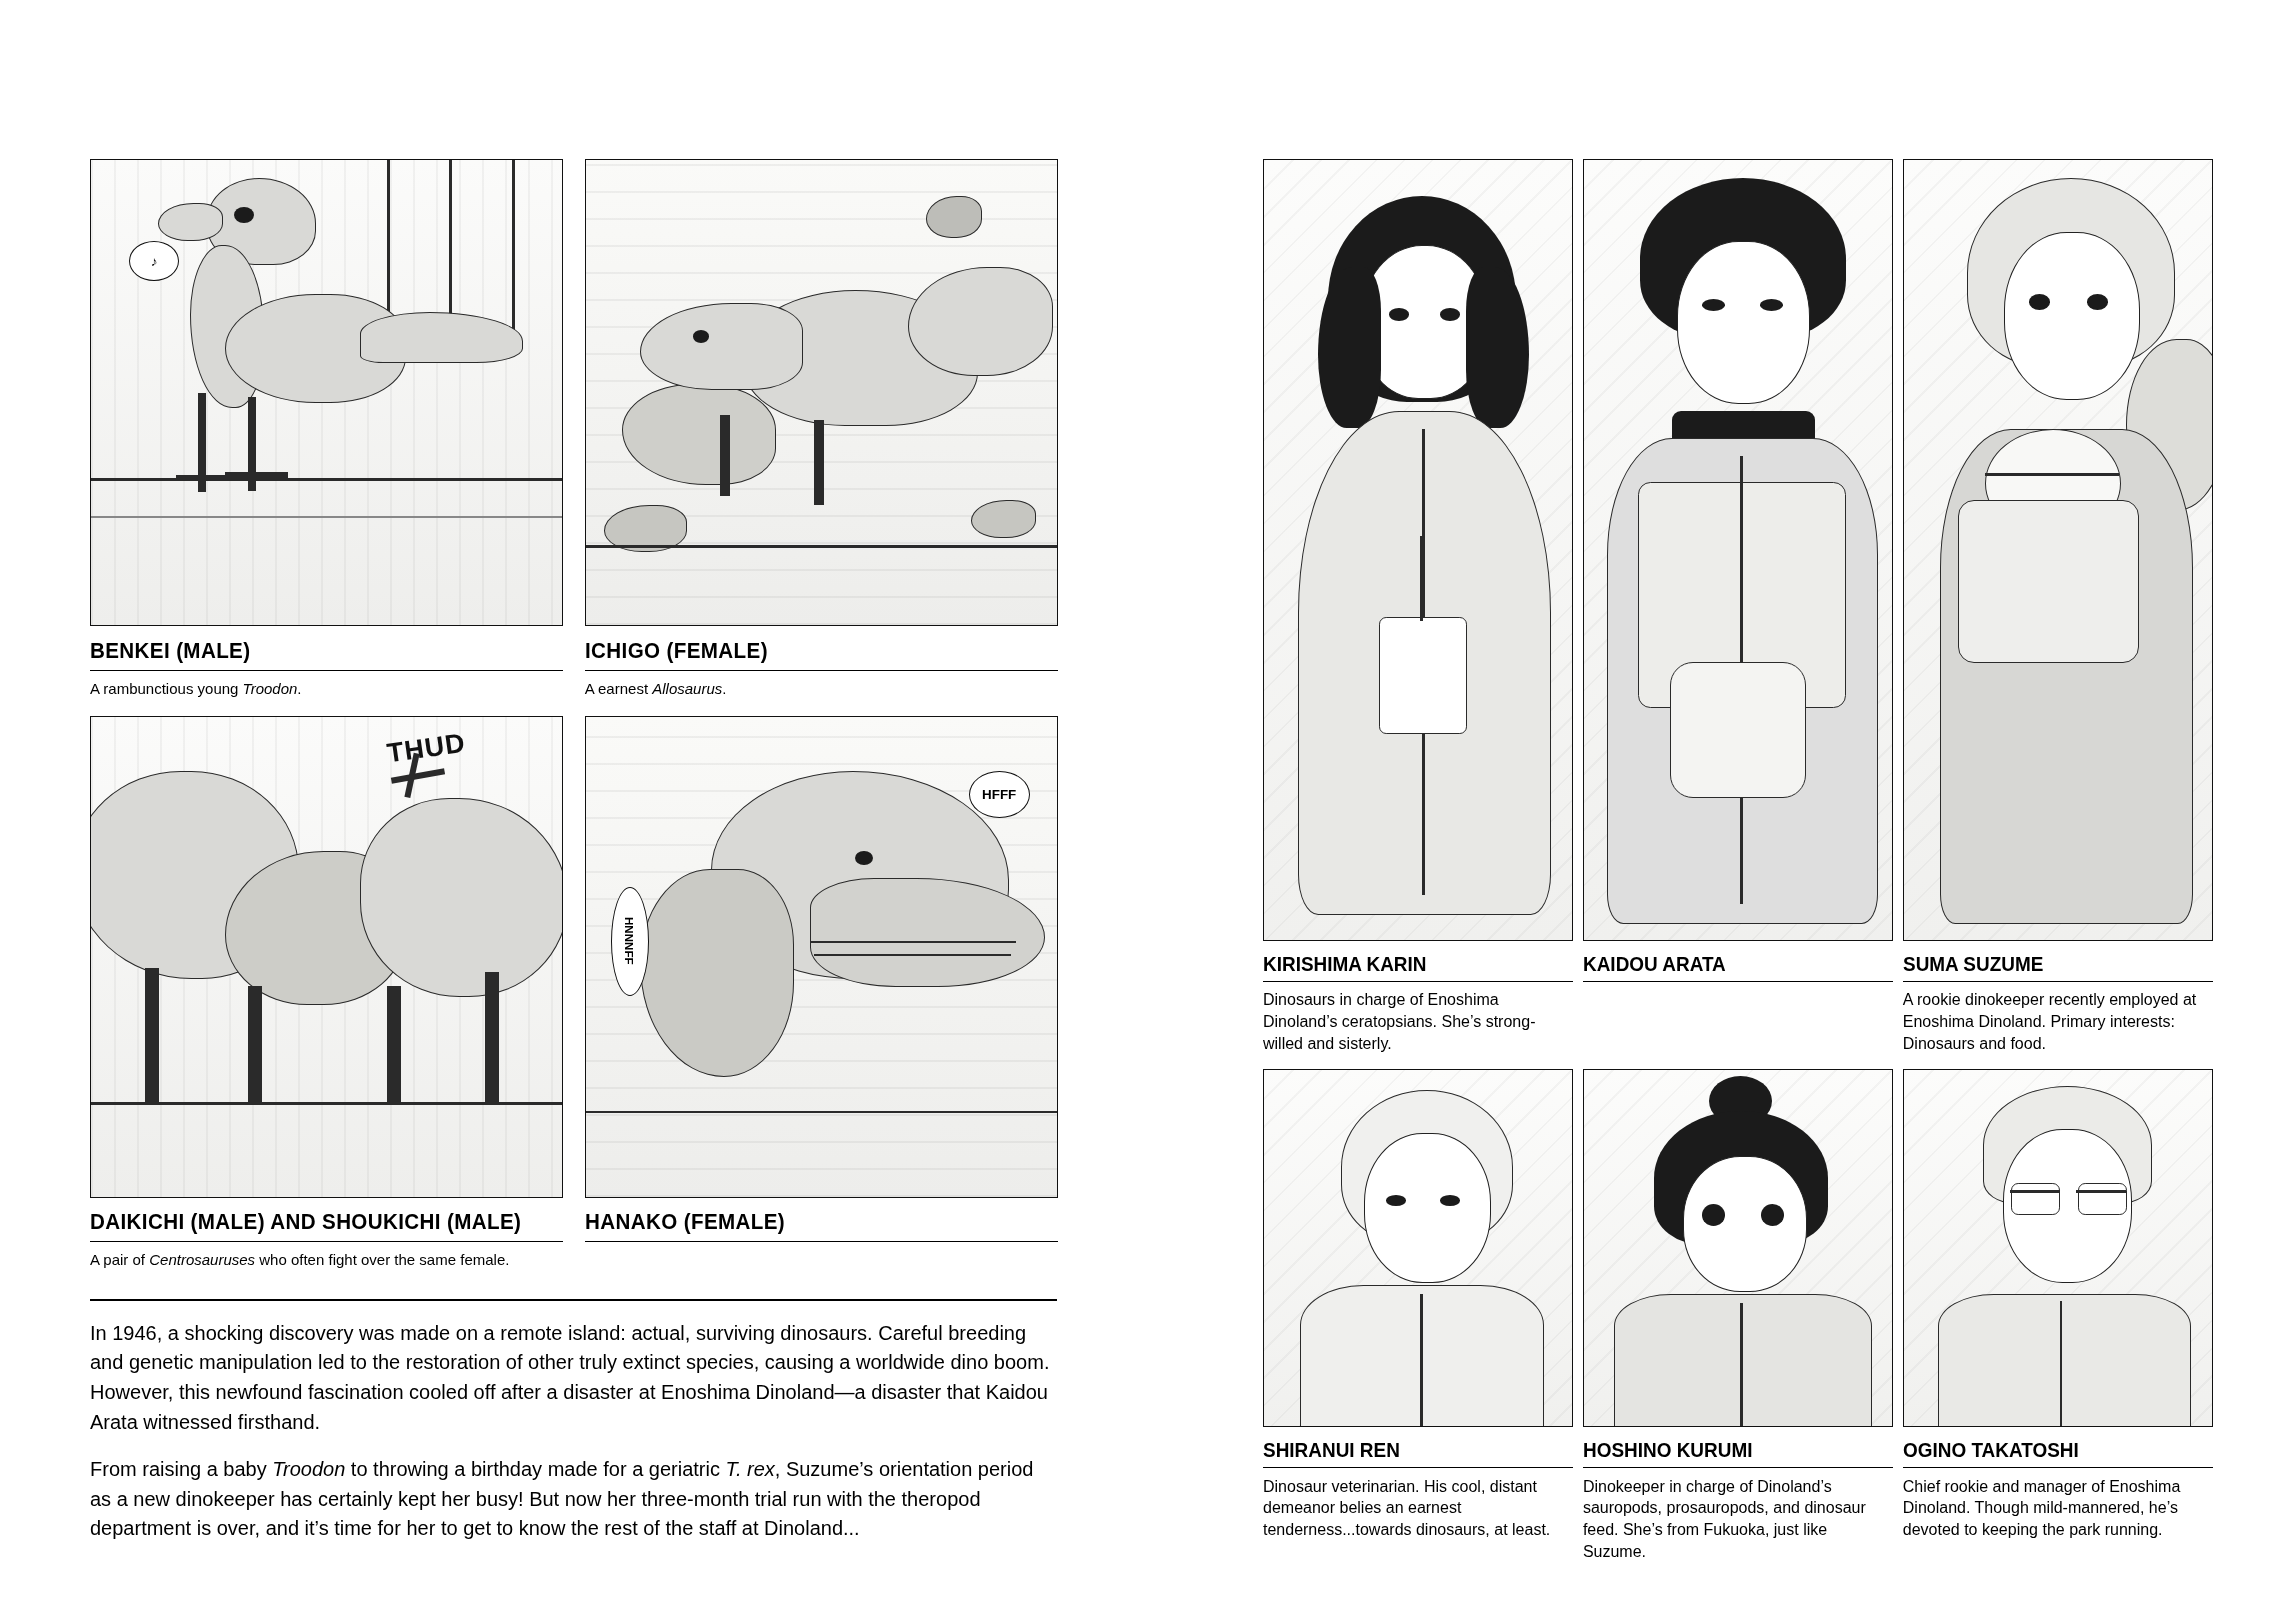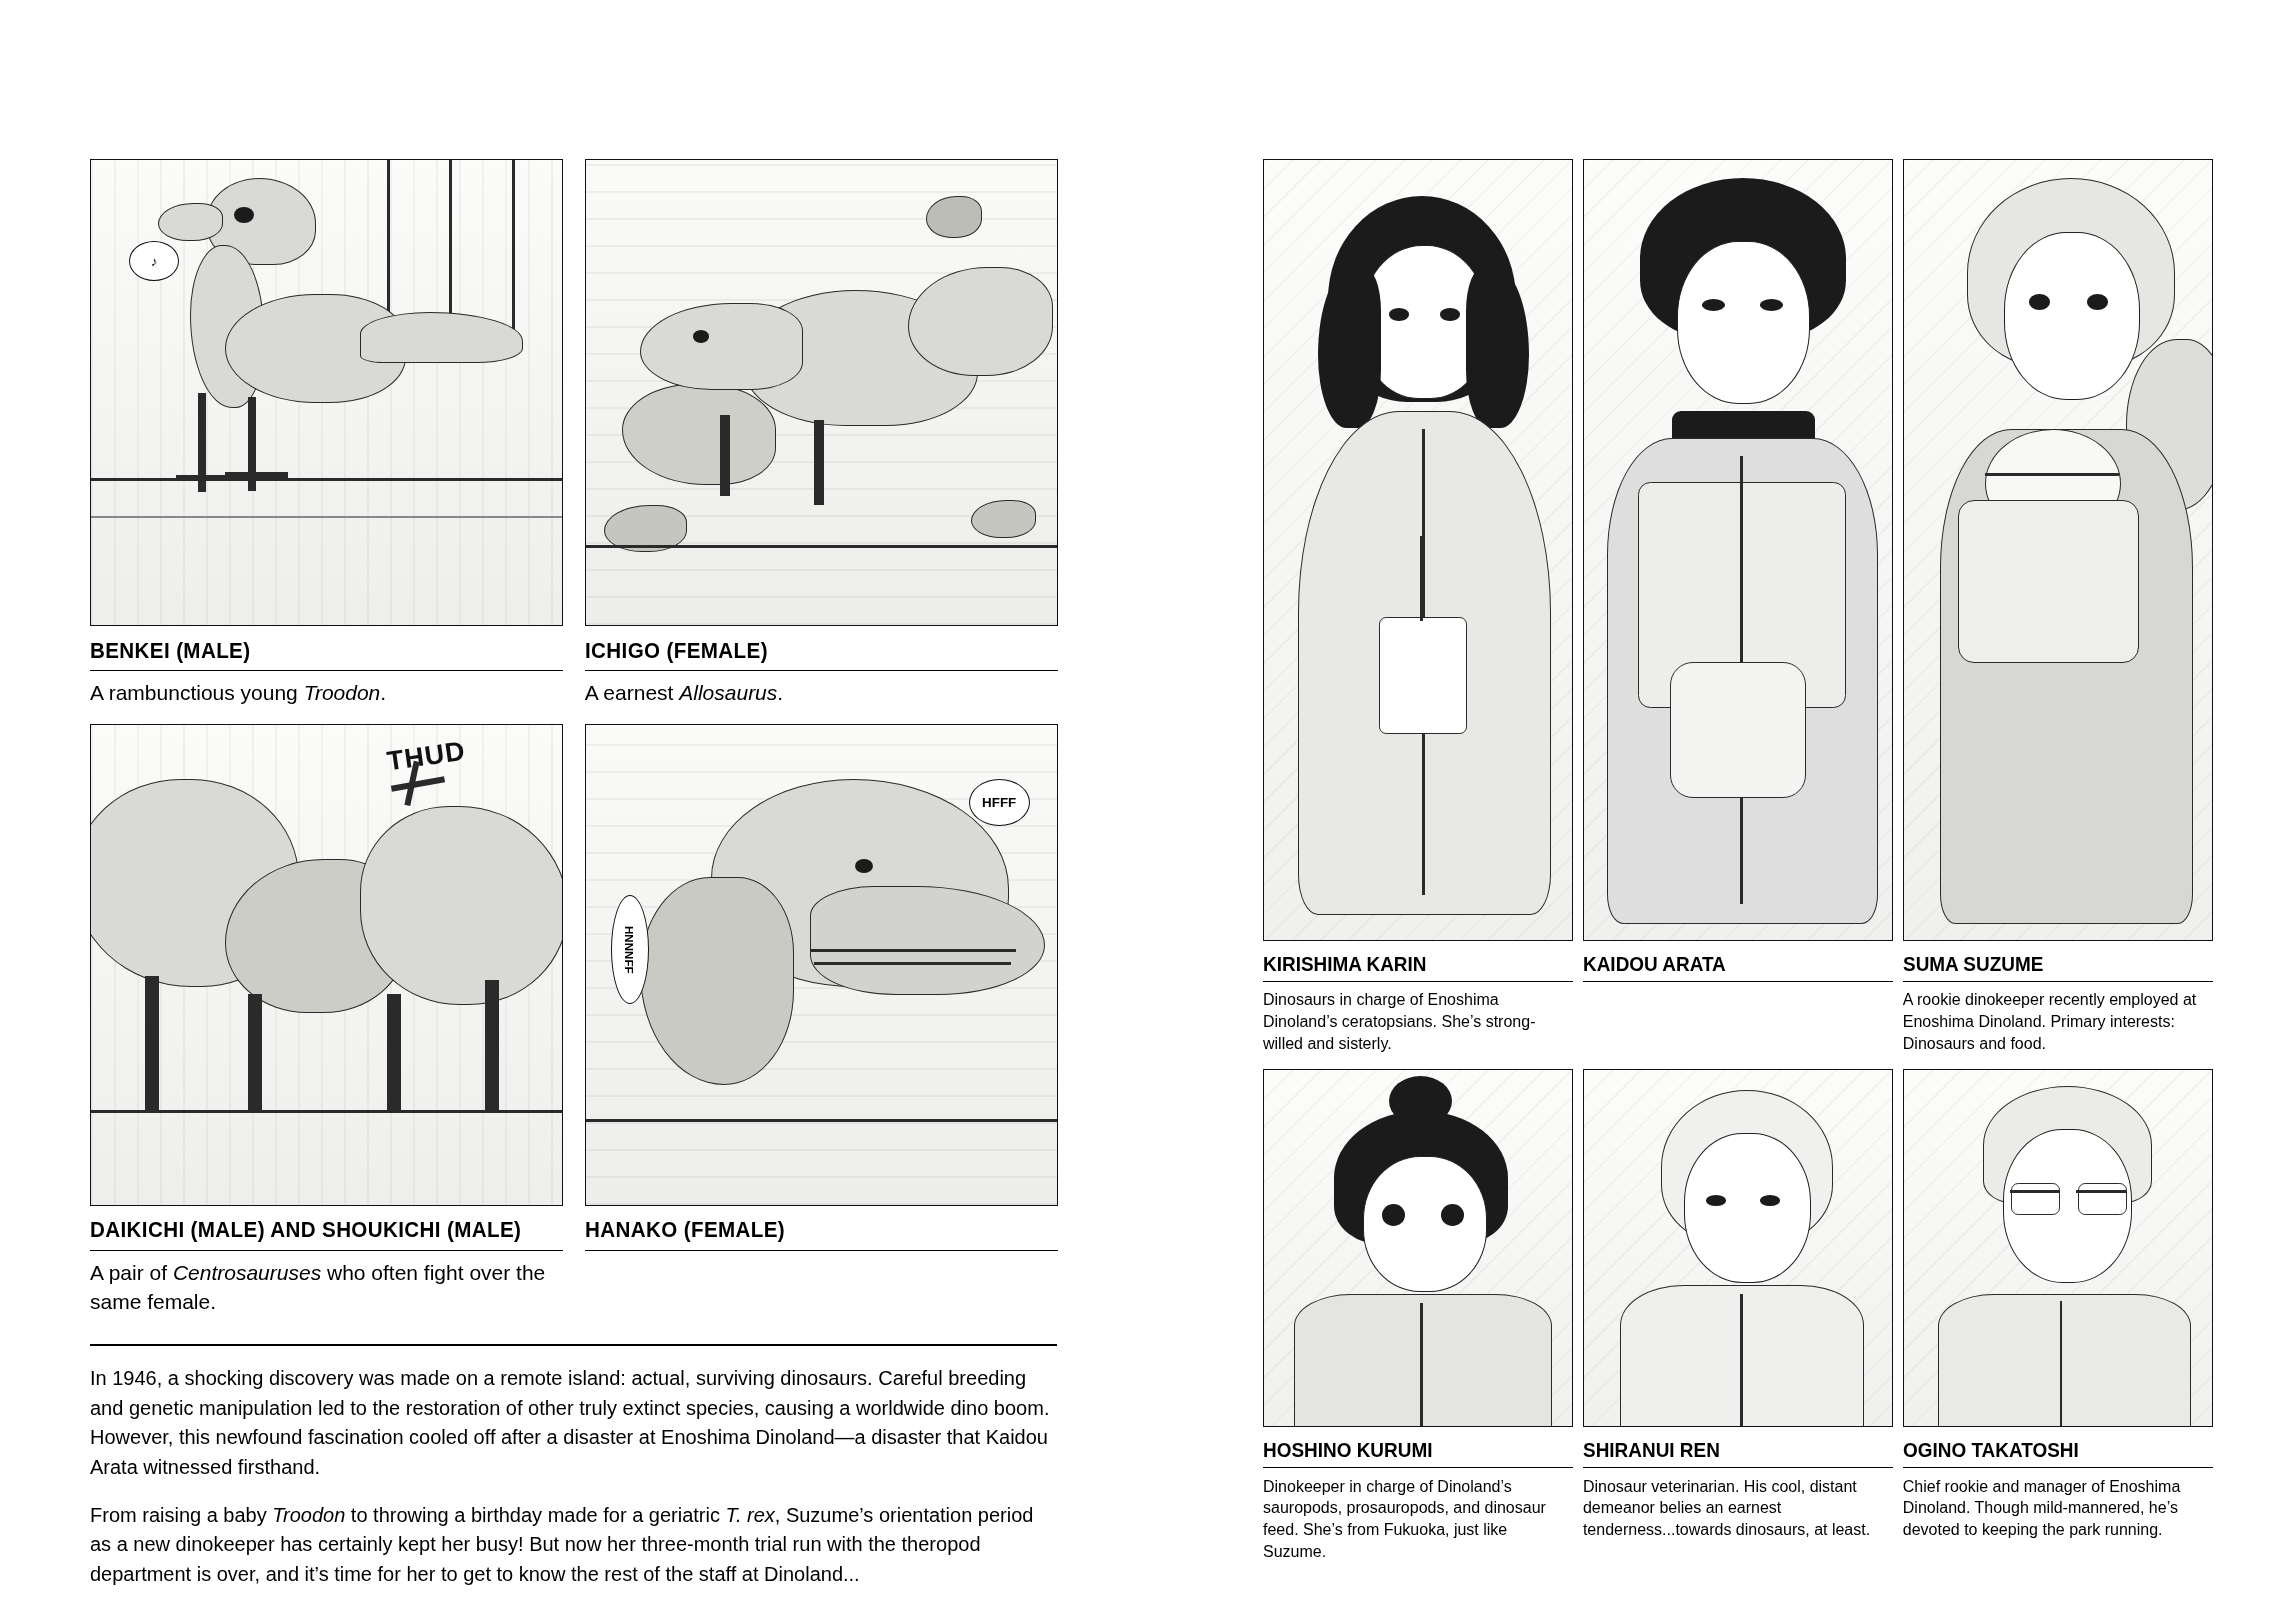--- a/index.html
+++ b/index.html
@@ -86,21 +86,21 @@
     padding: 11.6px 0 6.3px 0;
     font-family: "Liberation Sans", sans-serif;
     transform: scaleX(0.92);
     transform-origin: left center;
   }
   .dino-rule {
     border-bottom: 1.8px solid #000;
     width: 100%;
   }
   .dino-desc {
-    font-size: 21px;
+    font-size: 15px;
     line-height: 1.38;
     padding-top: 8px;
     padding-bottom: 16px;
   }
   .dino-desc i { font-style: italic; }
 
   
   .story-head {
     font-size: 36px;
     font-weight: bold;
@@ -362,46 +362,46 @@
           <div class="blob" style="left:54px;top:340px;width:179px;height:161px;border-radius:16px;background:#eeeeec;"></div>
         </div>
         <div class="char-name">SUMA SUZUME</div>
         <div class="char-rule"></div>
         <div class="char-desc">A rookie dinokeeper recently employed at Enoshima Dinoland. Primary interests: Dinosaurs and food.</div>
       </div>
 
       <div class="char-cell">
         <div class="char-art short">
           <div class="art-bg portrait"></div>
+          <div class="blob" style="left:77px;top:19.7px;width:170px;height:152px;border-radius:52% 52% 40% 40%;background:#f0f0ee;"></div>
+          <div class="blob" style="left:100px;top:63px;width:125px;height:148px;border-radius:46%;background:#fff;border-color:#222;"></div>
+          <div class="dark" style="left:122px;top:125px;width:19.7px;height:10.7px;"></div>
+          <div class="dark" style="left:176px;top:125px;width:19.7px;height:10.7px;"></div>
+          <div class="blob" style="left:36px;top:215px;width:242px;height:152px;border-radius:26% 26% 0 0;background:#efefed;"></div>
+          <div class="line" style="left:156px;top:224px;width:2.7px;height:134px;"></div>
+        </div>
+        <div class="char-name">SHIRANUI REN</div>
+        <div class="char-rule"></div>
+        <div class="char-desc">Dinosaur veterinarian. His cool, distant demeanor belies an earnest tenderness...towards dinosaurs, at least.</div>
+      </div>
+
+      <div class="char-cell">
+        <div class="char-art short">
+          <div class="art-bg portrait"></div>
           <div class="dark" style="left:125px;top:5.4px;width:63px;height:50px;border-radius:50%;"></div>
           <div class="dark" style="left:70px;top:41px;width:174px;height:134px;border-radius:52% 52% 30% 30%;"></div>
           <div class="blob" style="left:99px;top:86px;width:122px;height:134px;border-radius:46%;background:#fff;border-color:#222;"></div>
           <div class="dark" style="left:118px;top:134px;width:23px;height:21.5px;border-radius:50%;"></div>
           <div class="dark" style="left:177px;top:134px;width:23px;height:21.5px;border-radius:50%;"></div>
           <div class="blob" style="left:30px;top:224px;width:256px;height:143px;border-radius:22% 22% 0 0;background:#e4e4e1;"></div>
           <div class="line" style="left:156px;top:233px;width:2.7px;height:125px;"></div>
         </div>
         <div class="char-name">HOSHINO KURUMI</div>
         <div class="char-rule"></div>
         <div class="char-desc">Dinokeeper in charge of Dinoland’s sauropods, prosauropods, and dinosaur feed. She’s from Fukuoka, just like Suzume.</div>
-      </div>
-
-      <div class="char-cell">
-        <div class="char-art short">
-          <div class="art-bg portrait"></div>
-          <div class="blob" style="left:77px;top:19.7px;width:170px;height:152px;border-radius:52% 52% 40% 40%;background:#f0f0ee;"></div>
-          <div class="blob" style="left:100px;top:63px;width:125px;height:148px;border-radius:46%;background:#fff;border-color:#222;"></div>
-          <div class="dark" style="left:122px;top:125px;width:19.7px;height:10.7px;"></div>
-          <div class="dark" style="left:176px;top:125px;width:19.7px;height:10.7px;"></div>
-          <div class="blob" style="left:36px;top:215px;width:242px;height:152px;border-radius:26% 26% 0 0;background:#efefed;"></div>
-          <div class="line" style="left:156px;top:224px;width:2.7px;height:134px;"></div>
-        </div>
-        <div class="char-name">SHIRANUI REN</div>
-        <div class="char-rule"></div>
-        <div class="char-desc">Dinosaur veterinarian. His cool, distant demeanor belies an earnest tenderness...towards dinosaurs, at least.</div>
       </div>
 
       <div class="char-cell">
         <div class="char-art short">
           <div class="art-bg portrait"></div>
           <div class="blob" style="left:79px;top:16px;width:167px;height:116px;border-radius:52% 52% 20% 20%;background:#ebebe8;"></div>
           <div class="blob" style="left:99px;top:59px;width:127px;height:152px;border-radius:46%;background:#fff;border-color:#222;"></div>
           <div class="line" style="left:106px;top:120px;width:50px;height:2.7px;"></div>
           <div class="line" style="left:172px;top:120px;width:50px;height:2.7px;"></div>
           <div class="blob" style="left:107px;top:113px;width:47px;height:30px;border-radius:7.2px;background:transparent;"></div>

